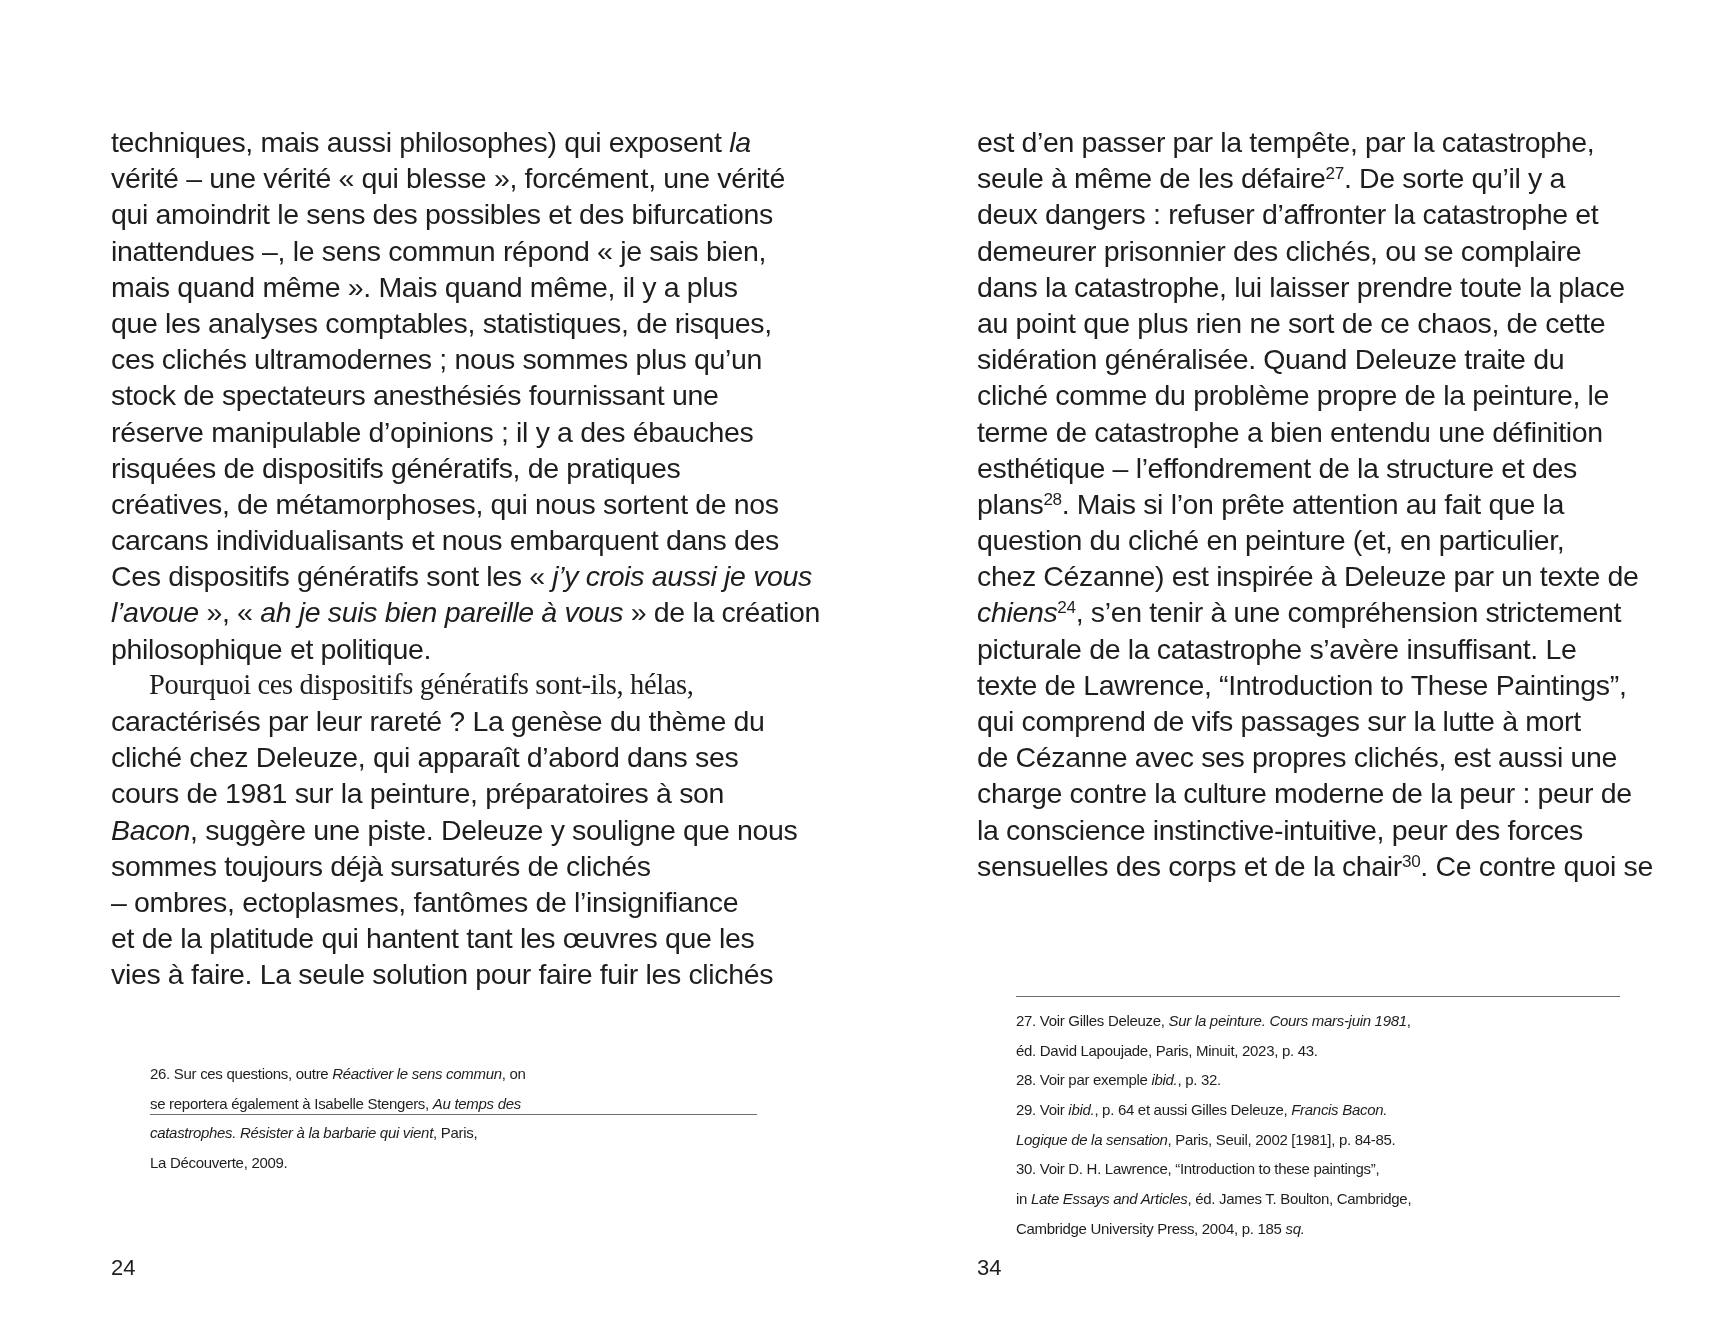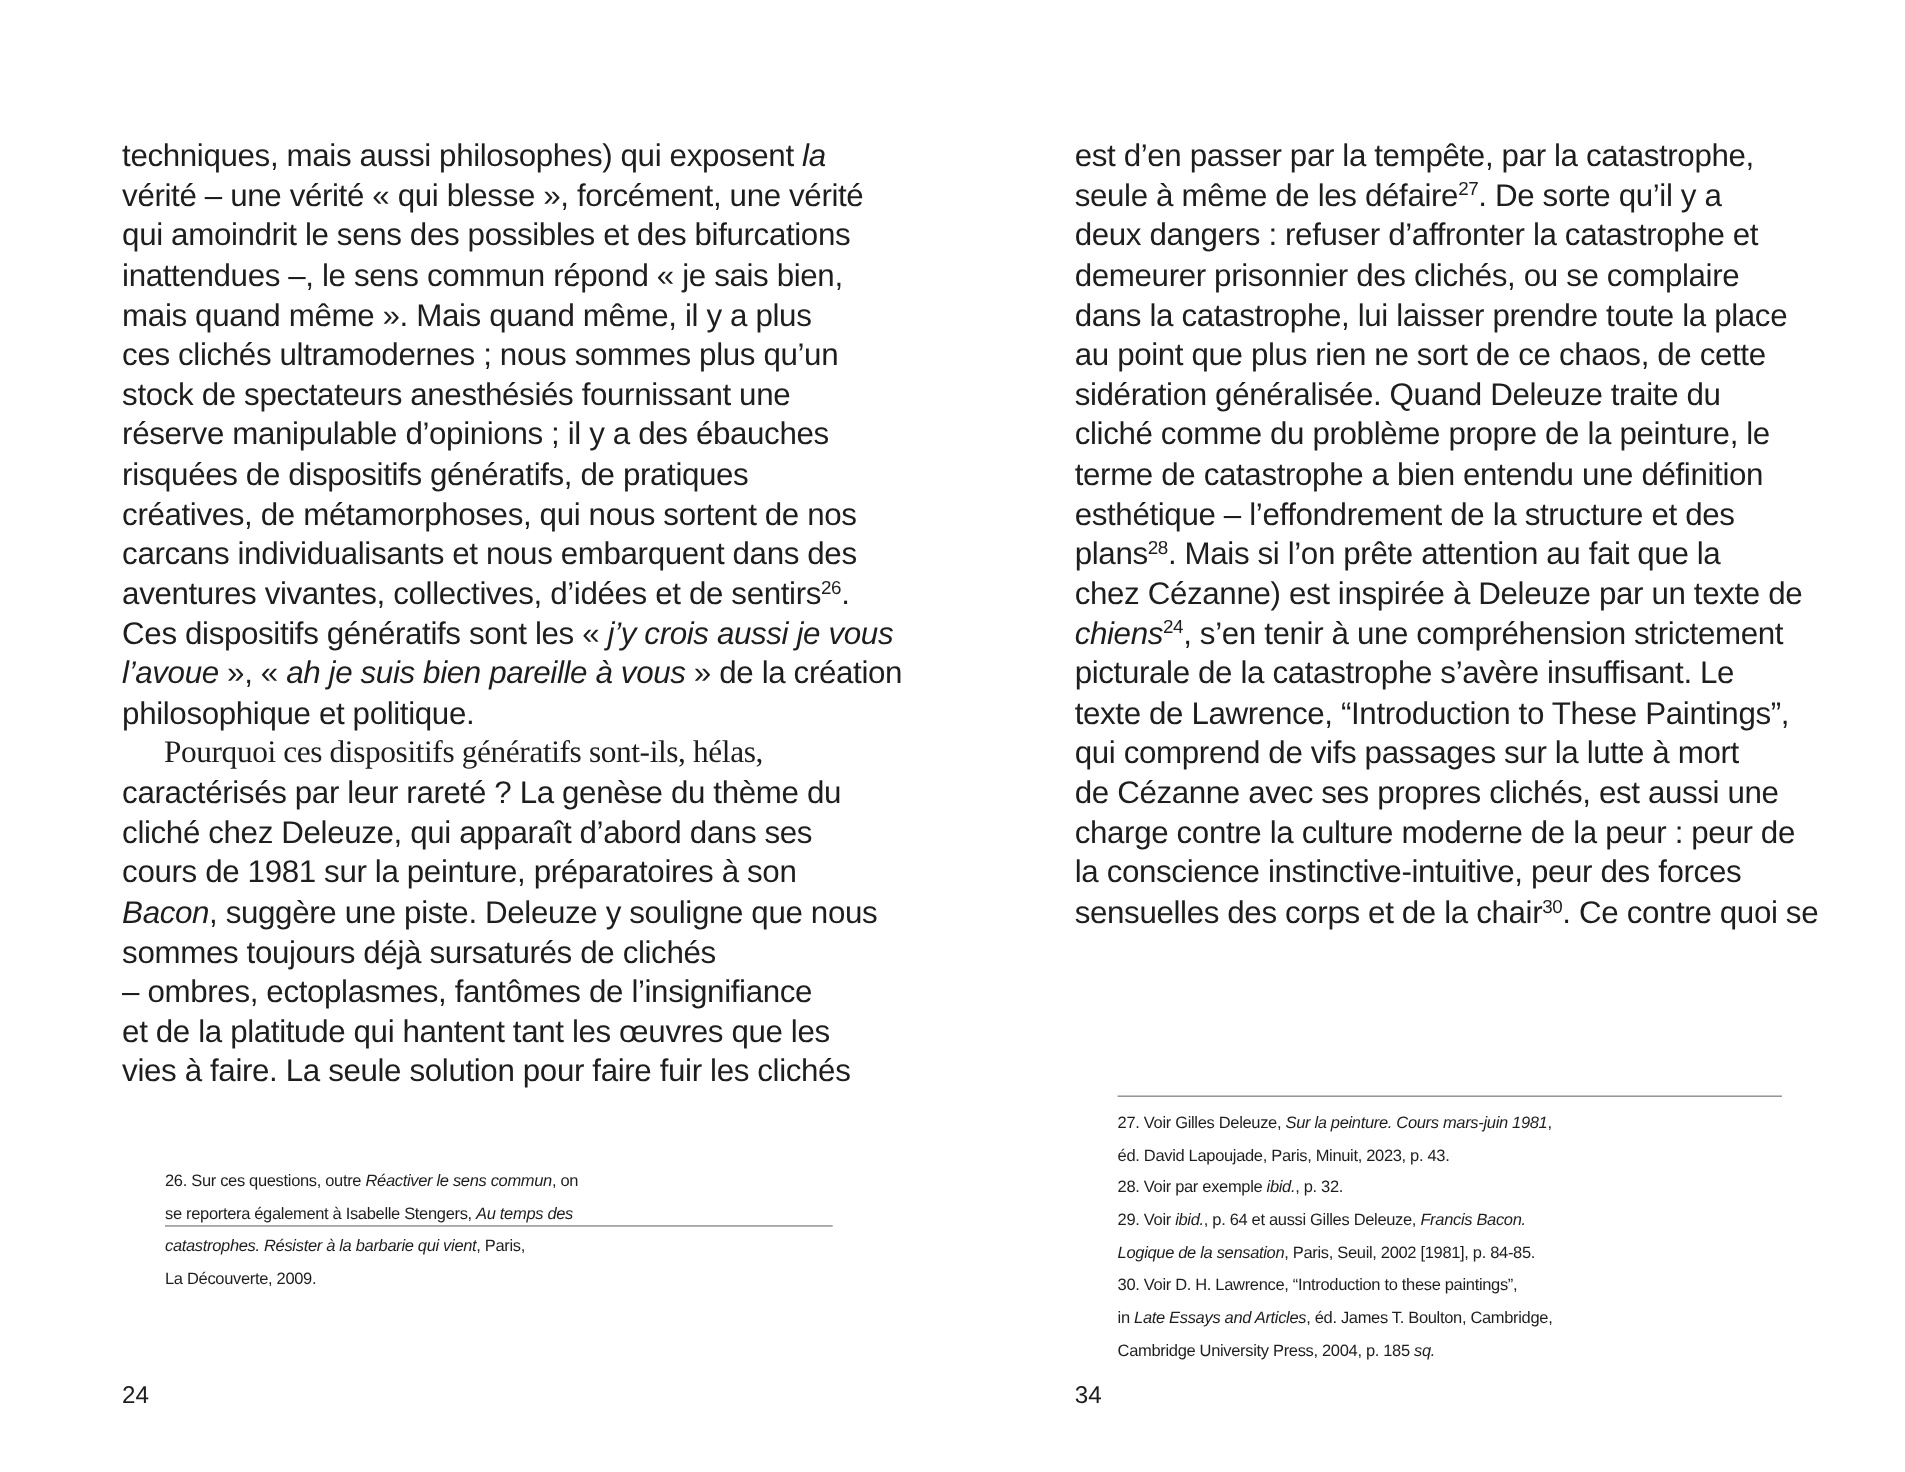--- a/index.html
+++ b/index.html
@@ -27,27 +27,27 @@
 </head>
 <body>
 
 <div class="page left">
   <div class="body-text">
       <span class="line">techniques, mais aussi philosophes) qui exposent <i>la</i></span>
       <span class="line">vérité – une vérité « qui blesse », forcément, une vérité</span>
       <span class="line">qui amoindrit le sens des possibles et des bifurcations</span>
       <span class="line">inattendues –, le sens commun répond « je sais bien,</span>
       <span class="line">mais quand même ». Mais quand même, il y a plus</span>
+      <span class="line">que les analyses comptables, statistiques, de risques,</span>
       <span class="line">ces clichés ultramodernes ; nous sommes plus qu’un</span>
       <span class="line">stock de spectateurs anesthésiés fournissant une</span>
       <span class="line">réserve manipulable d’opinions ; il y a des ébauches</span>
       <span class="line">risquées de dispositifs génératifs, de pratiques</span>
       <span class="line">créatives, de métamorphoses, qui nous sortent de nos</span>
       <span class="line">carcans individualisants et nous embarquent dans des</span>
-      <span class="line">aventures vivantes, collectives, d’idées et de sentirs<sup>26</sup>.</span>
       <span class="line">Ces dispositifs génératifs sont les « <i>j’y crois aussi je vous</i></span>
       <span class="line"><i>l’avoue</i> », « <i>ah je suis bien pareille à vous</i> » de la création</span>
       <span class="line">philosophique et politique.</span>
       <span class="line indent">Pourquoi ces dispositifs génératifs sont-ils, hélas,</span>
       <span class="line">caractérisés par leur rareté ? La genèse du thème du</span>
       <span class="line">cliché chez Deleuze, qui apparaît d’abord dans ses</span>
       <span class="line">cours de 1981 sur la peinture, préparatoires à son</span>
       <span class="line"><i>Bacon</i>, suggère une piste. Deleuze y souligne que nous</span>
       <span class="line">sommes toujours déjà sursaturés de clichés</span>
       <span class="line">– ombres, ectoplasmes, fantômes de l’insignifiance</span>
@@ -72,20 +72,21 @@
       <span class="line">seule à même de les défaire<sup>27</sup>. De sorte qu’il y a</span>
       <span class="line">deux dangers : refuser d’affronter la catastrophe et</span>
       <span class="line">demeurer prisonnier des clichés, ou se complaire</span>
       <span class="line">dans la catastrophe, lui laisser prendre toute la place</span>
       <span class="line">au point que plus rien ne sort de ce chaos, de cette</span>
       <span class="line">sidération généralisée. Quand Deleuze traite du</span>
       <span class="line">cliché comme du problème propre de la peinture, le</span>
       <span class="line">terme de catastrophe a bien entendu une définition</span>
       <span class="line">esthétique – l’effondrement de la structure et des</span>
       <span class="line">plans<sup>28</sup>. Mais si l’on prête attention au fait que la</span>
+      <span class="line">question du cliché en peinture (et, en particulier,</span>
       <span class="line">chez Cézanne) est inspirée à Deleuze par un texte de</span>
       <span class="line"><i>chiens</i><sup>24</sup>, s’en tenir à une compréhension strictement</span>
       <span class="line">picturale de la catastrophe s’avère insuffisant. Le</span>
       <span class="line">texte de Lawrence, “Introduction to These Paintings”,</span>
       <span class="line">qui comprend de vifs passages sur la lutte à mort</span>
       <span class="line">de Cézanne avec ses propres clichés, est aussi une</span>
       <span class="line">charge contre la culture moderne de la peur : peur de</span>
       <span class="line">la conscience instinctive-intuitive, peur des forces</span>
       <span class="line">sensuelles des corps et de la chair<sup>30</sup>. Ce contre quoi se</span>
     </div>

